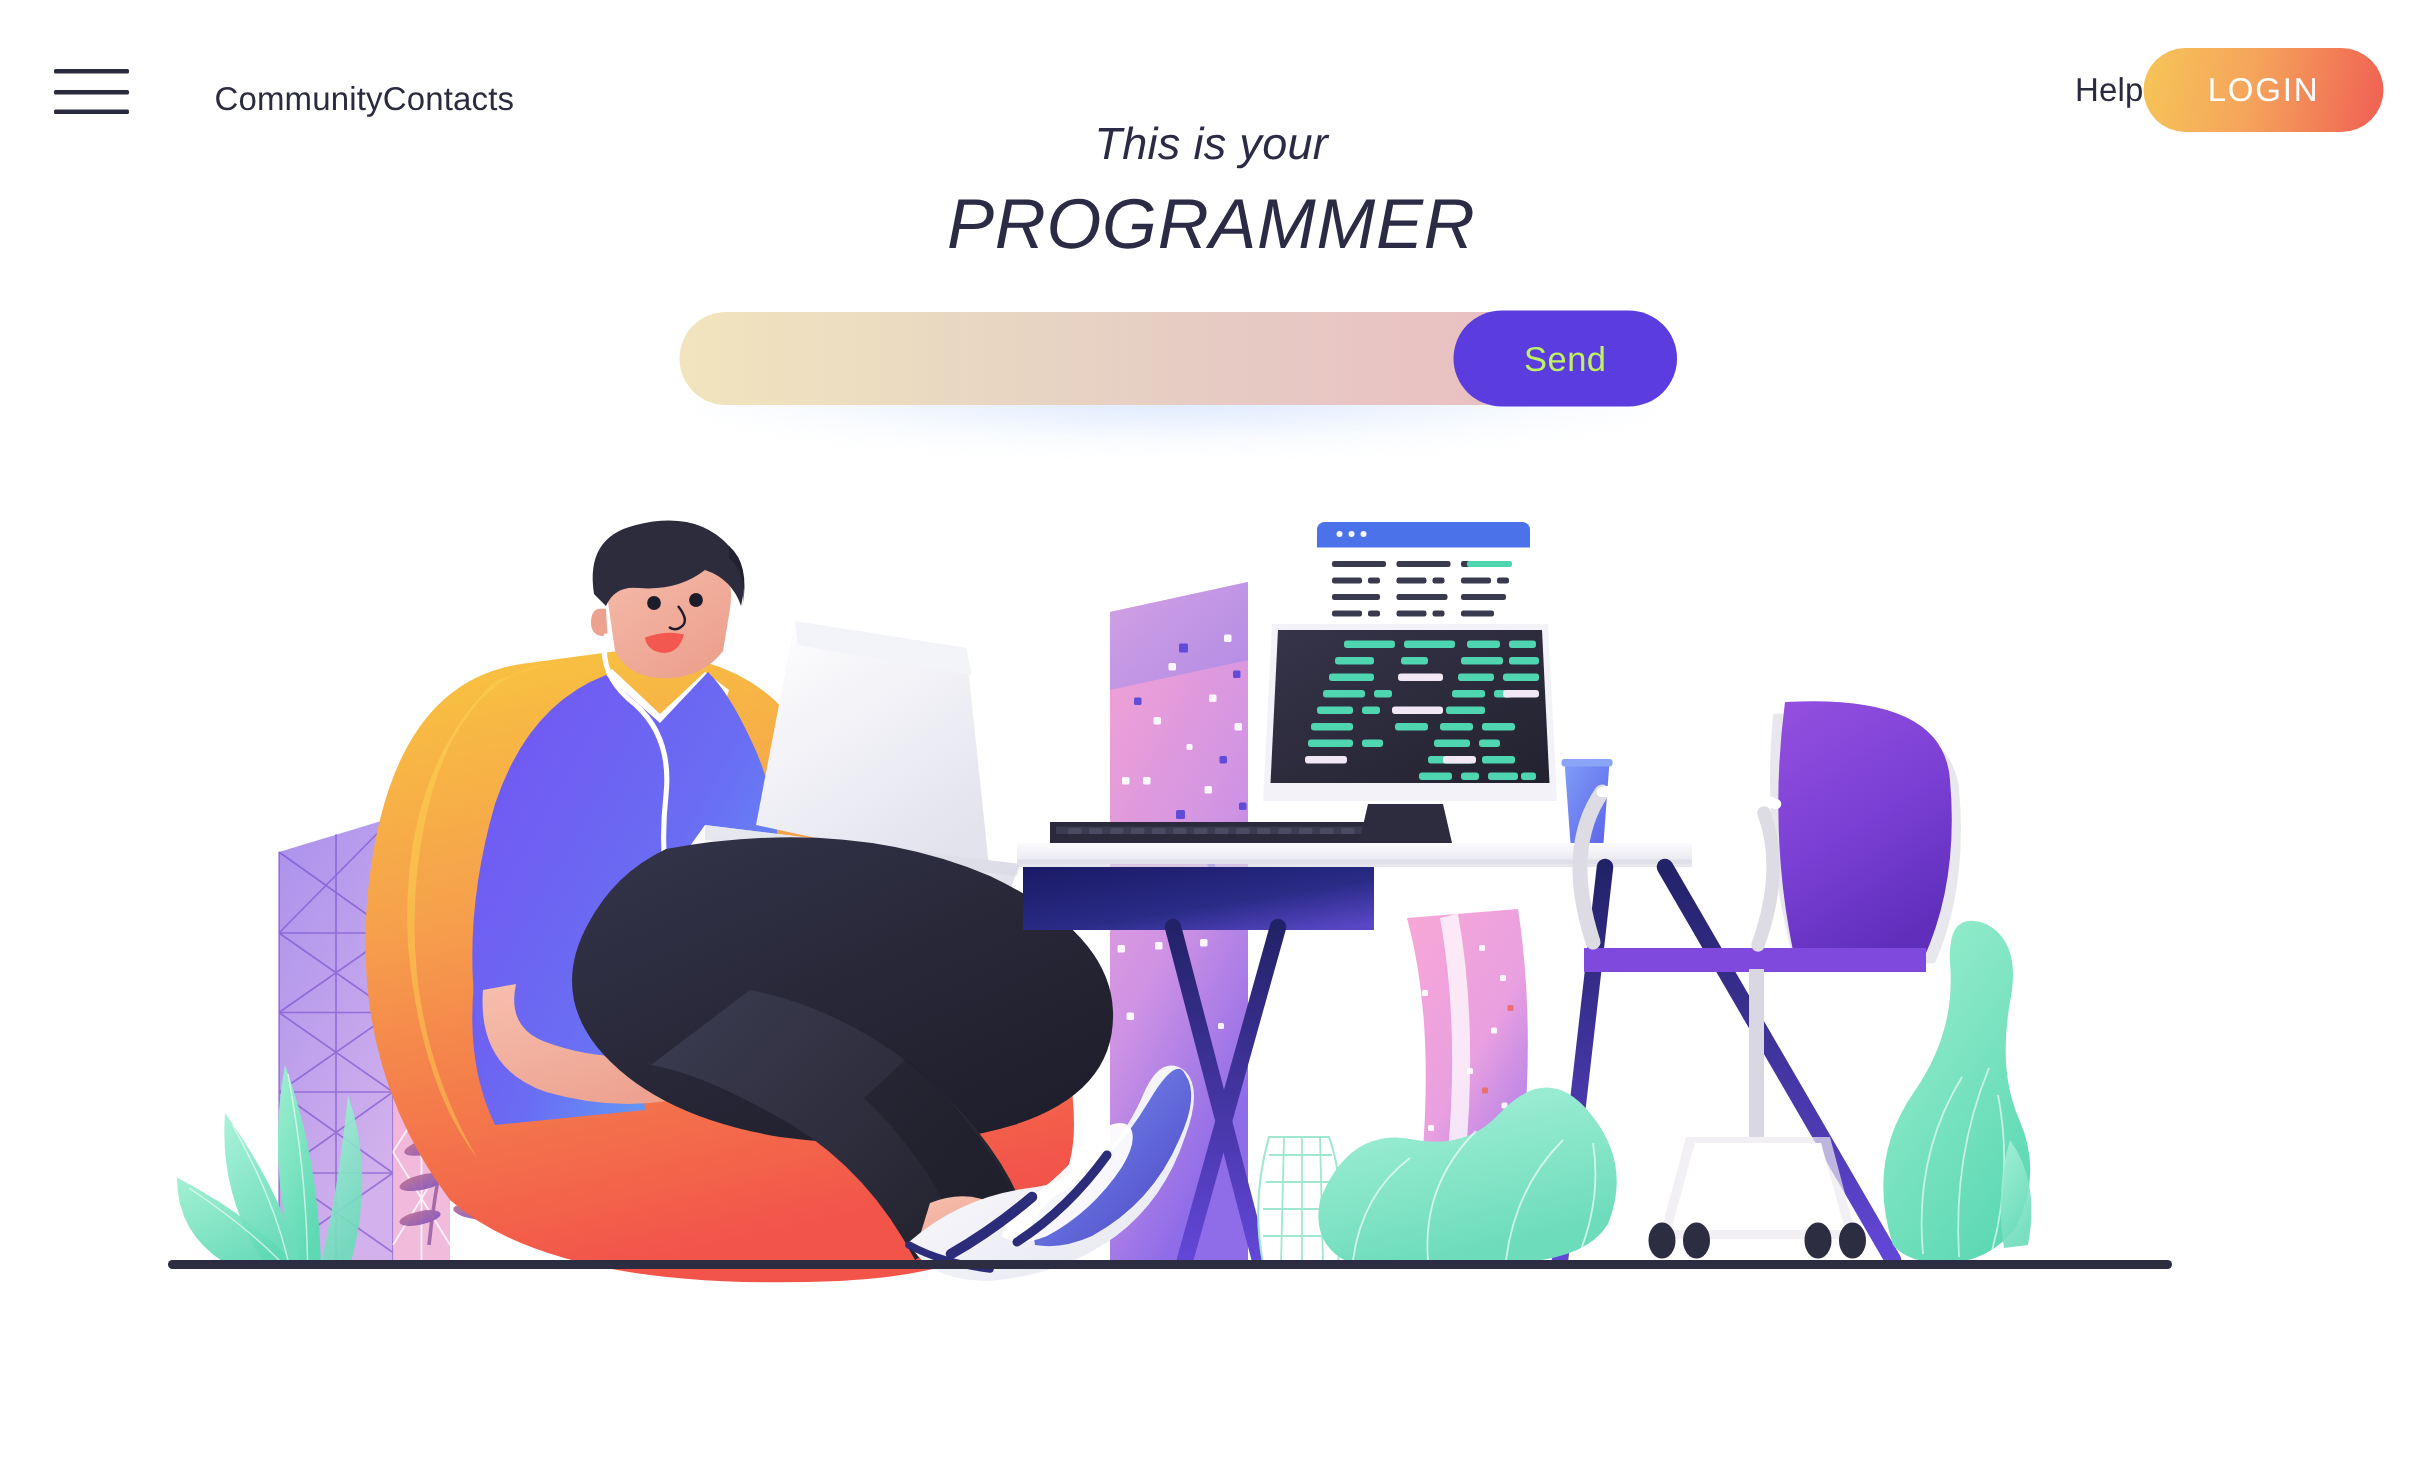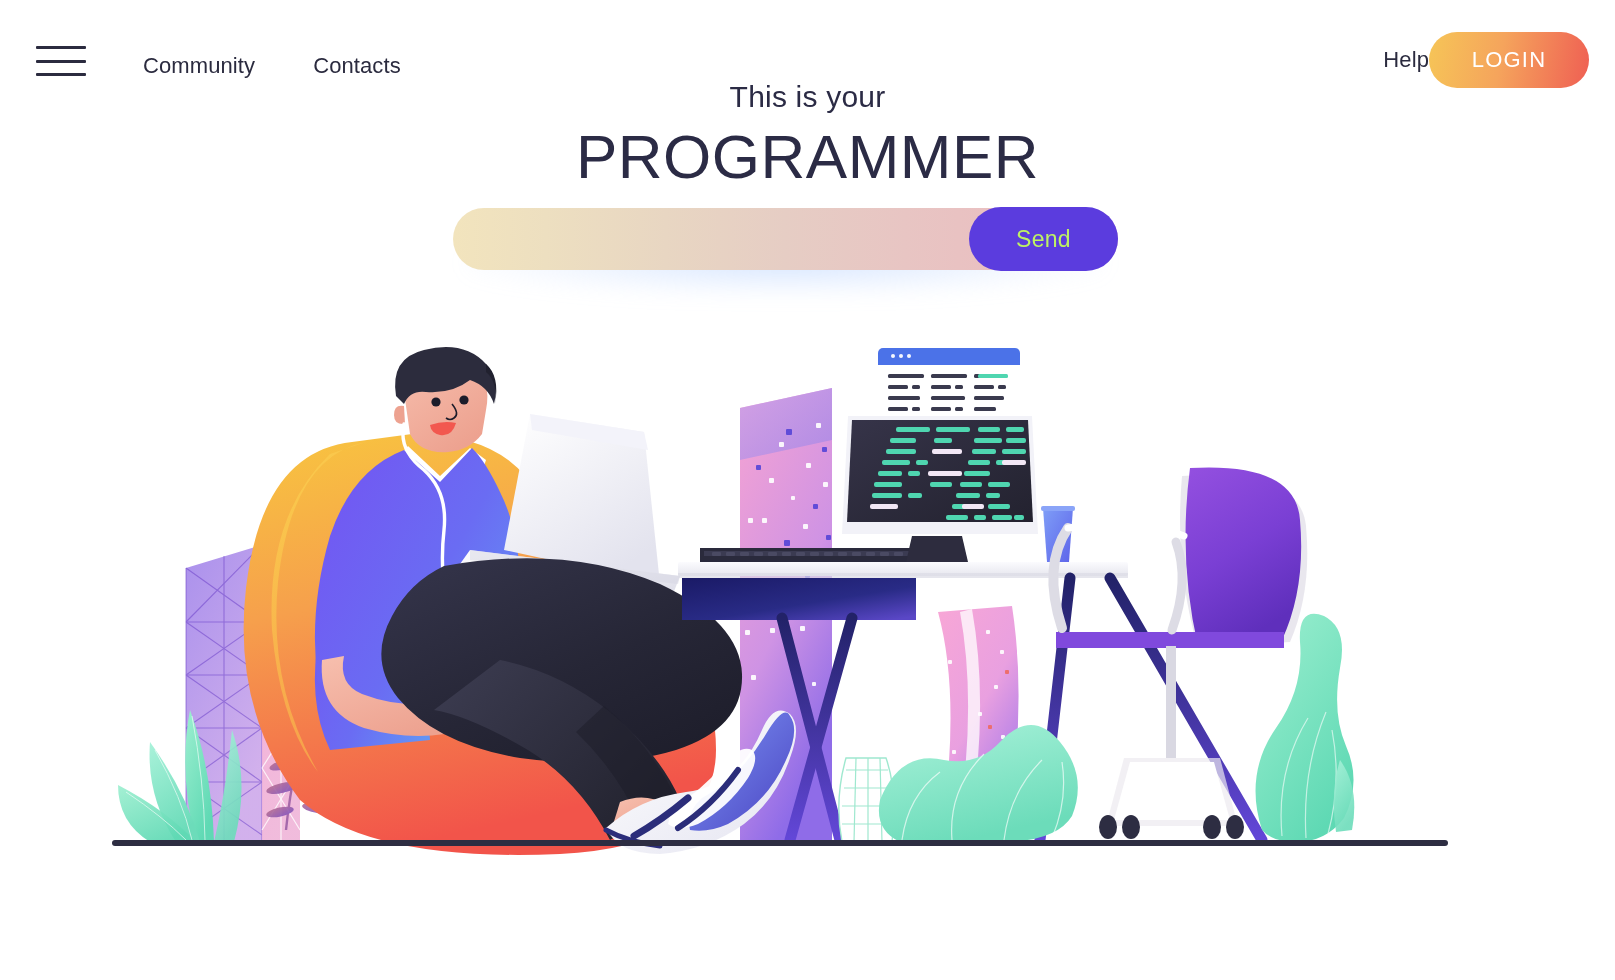--- a/index.html
+++ b/index.html
@@ -38,21 +38,20 @@
     display: block;
     height: 3px;
     width: 50px;
     background: #2b2b3f;
     border-radius: 1px;
   }
   .nav-left {
     position: absolute;
     left: 143px; top: 53px;
     display: flex;
-    gap: 58px;
   }
   .nav-link {
     font-size: 22px;
     color: #2b2b3f;
     letter-spacing: 0.1px;
     cursor: pointer;
     white-space: nowrap;
   }
   .nav-right {
     position: absolute;
@@ -72,30 +71,31 @@
     font-family: "Liberation Sans", sans-serif;
     cursor: pointer;
   }
 
   
   .hero {
     position: absolute;
     top: 82px; left: 0;
     width: 1615px;
     text-align: center;
+    font-style: italic;
   }
   .hero-eyebrow {
     font-size: 30px;
     color: #2b2b45;
     line-height: 1;
     letter-spacing: 0.2px;
   }
   .hero-title {
     margin-top: 12px;
-    font-size: 62px;
+    font-size: 47px;
     font-weight: 400;
     color: #2b2b45;
     letter-spacing: 0.5px;
     line-height: 1.05;
   }
 
   
   .search-wrap {
     position: absolute;
     top: 208px;

